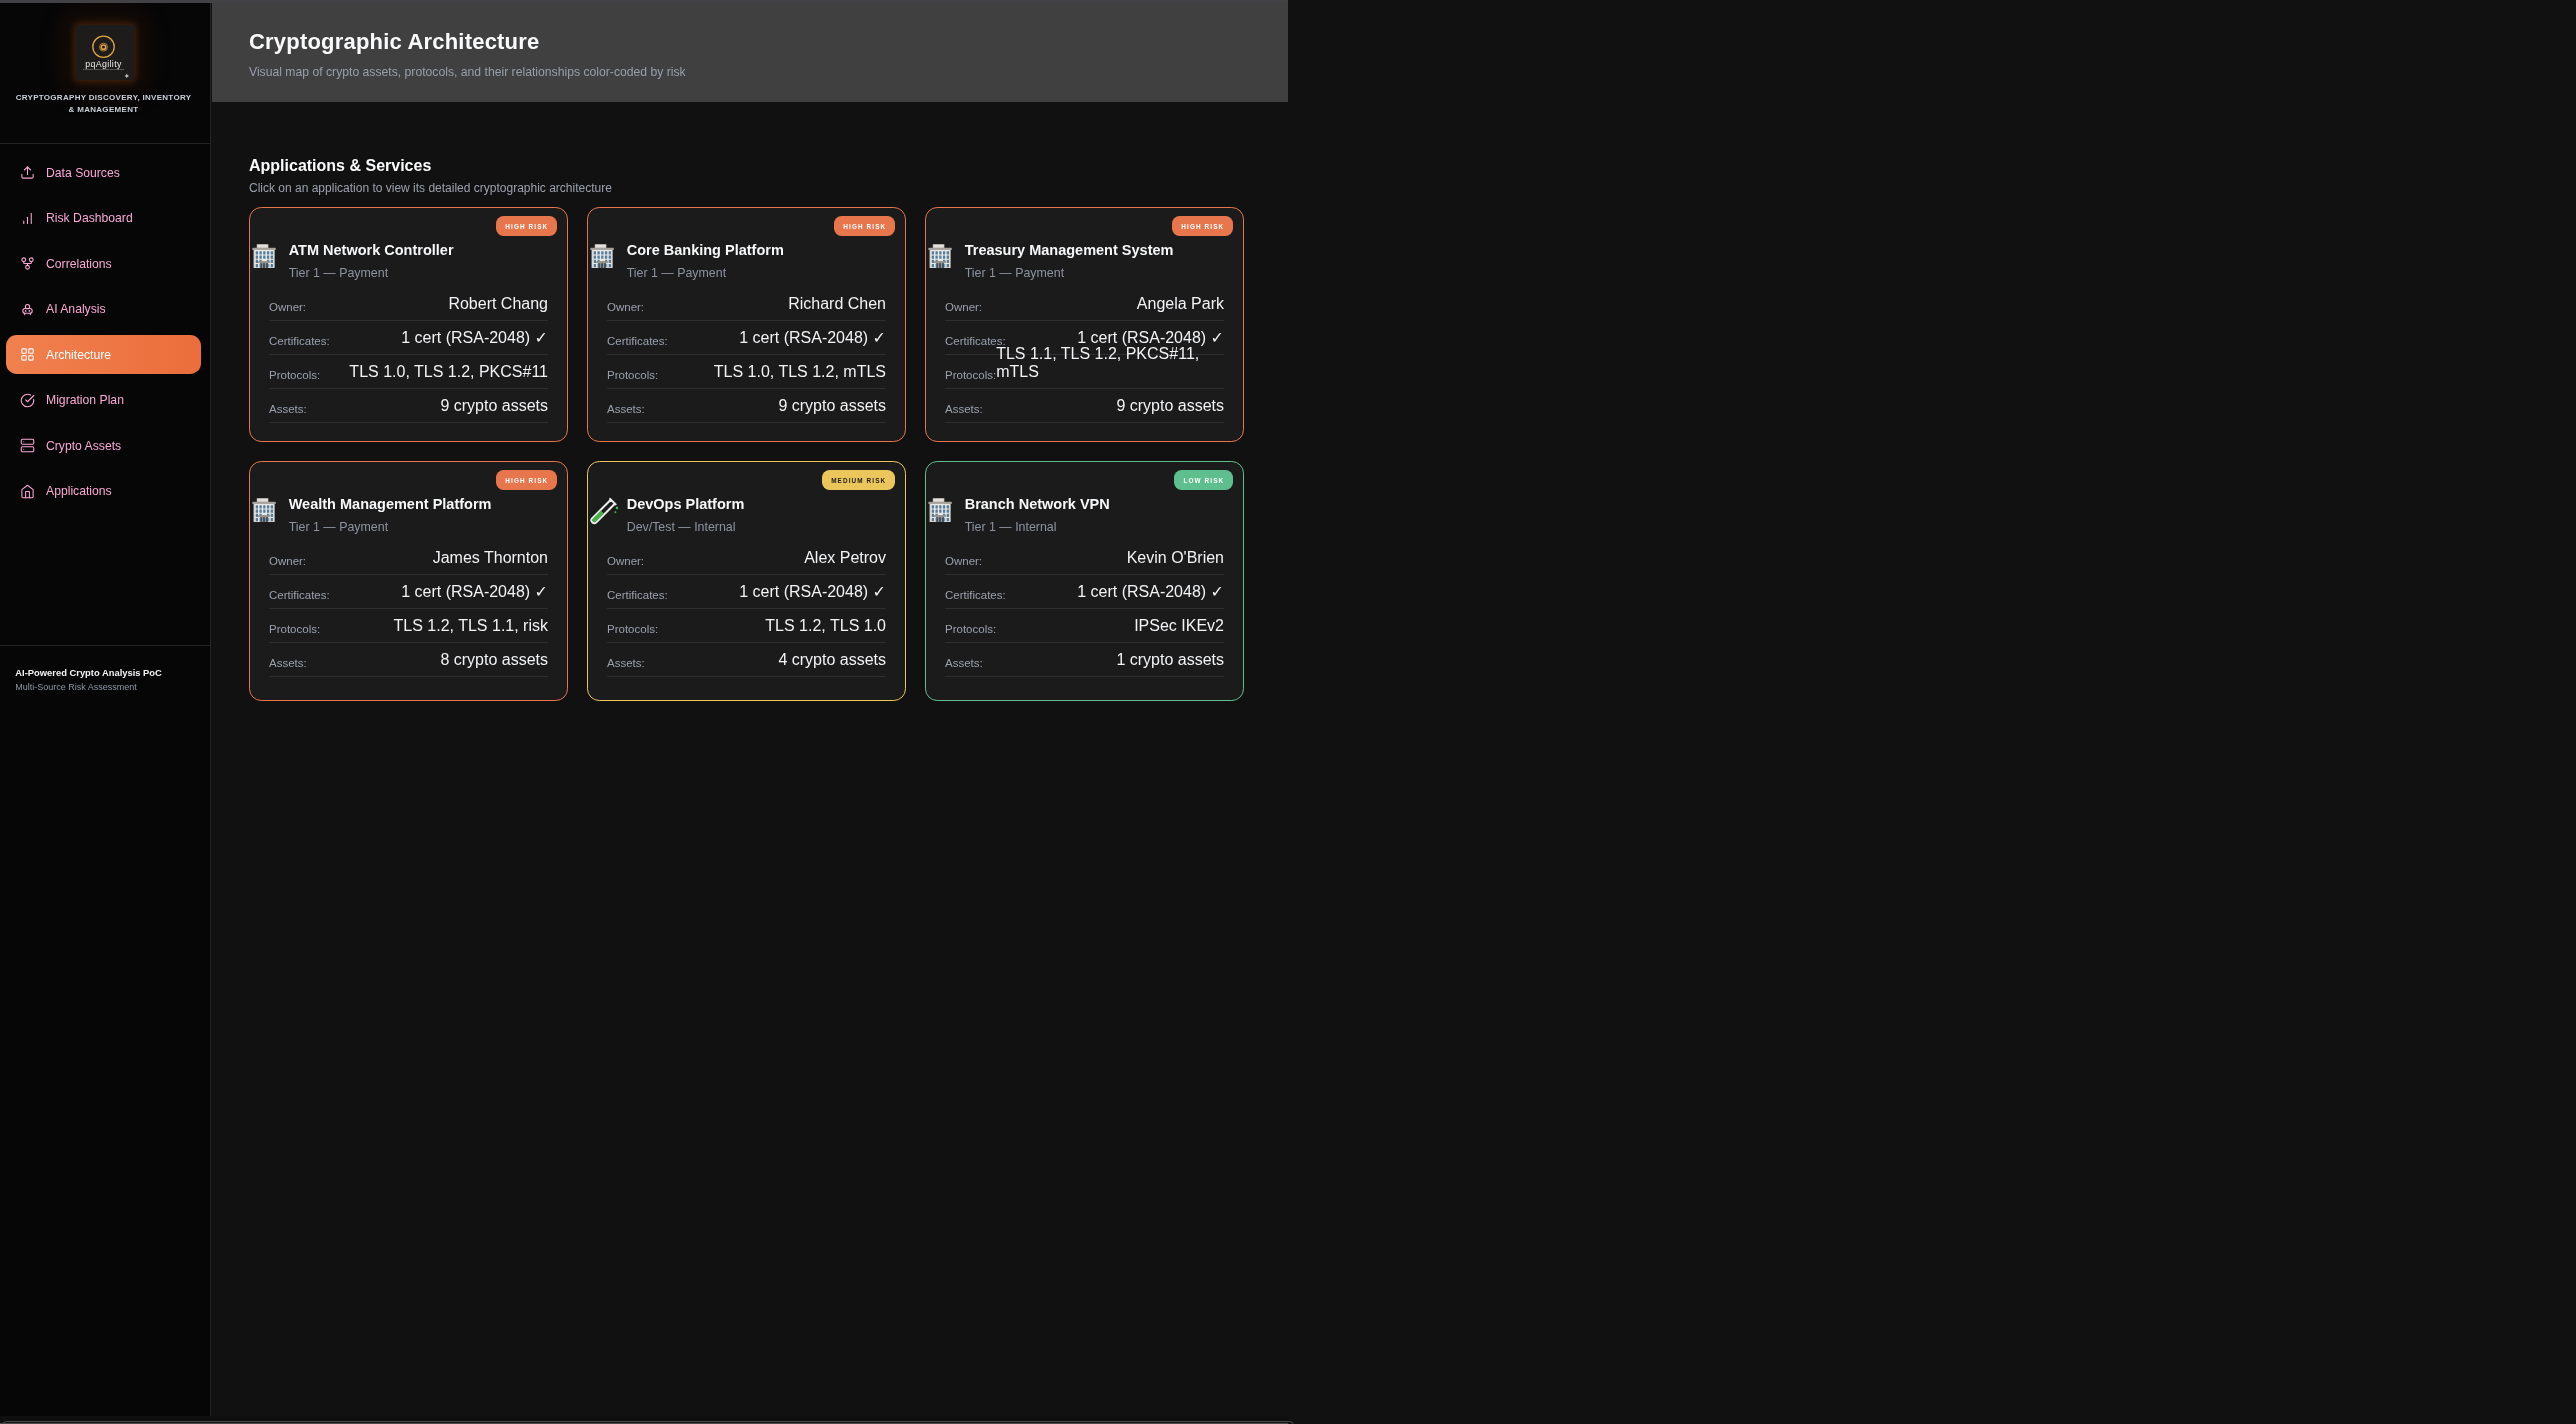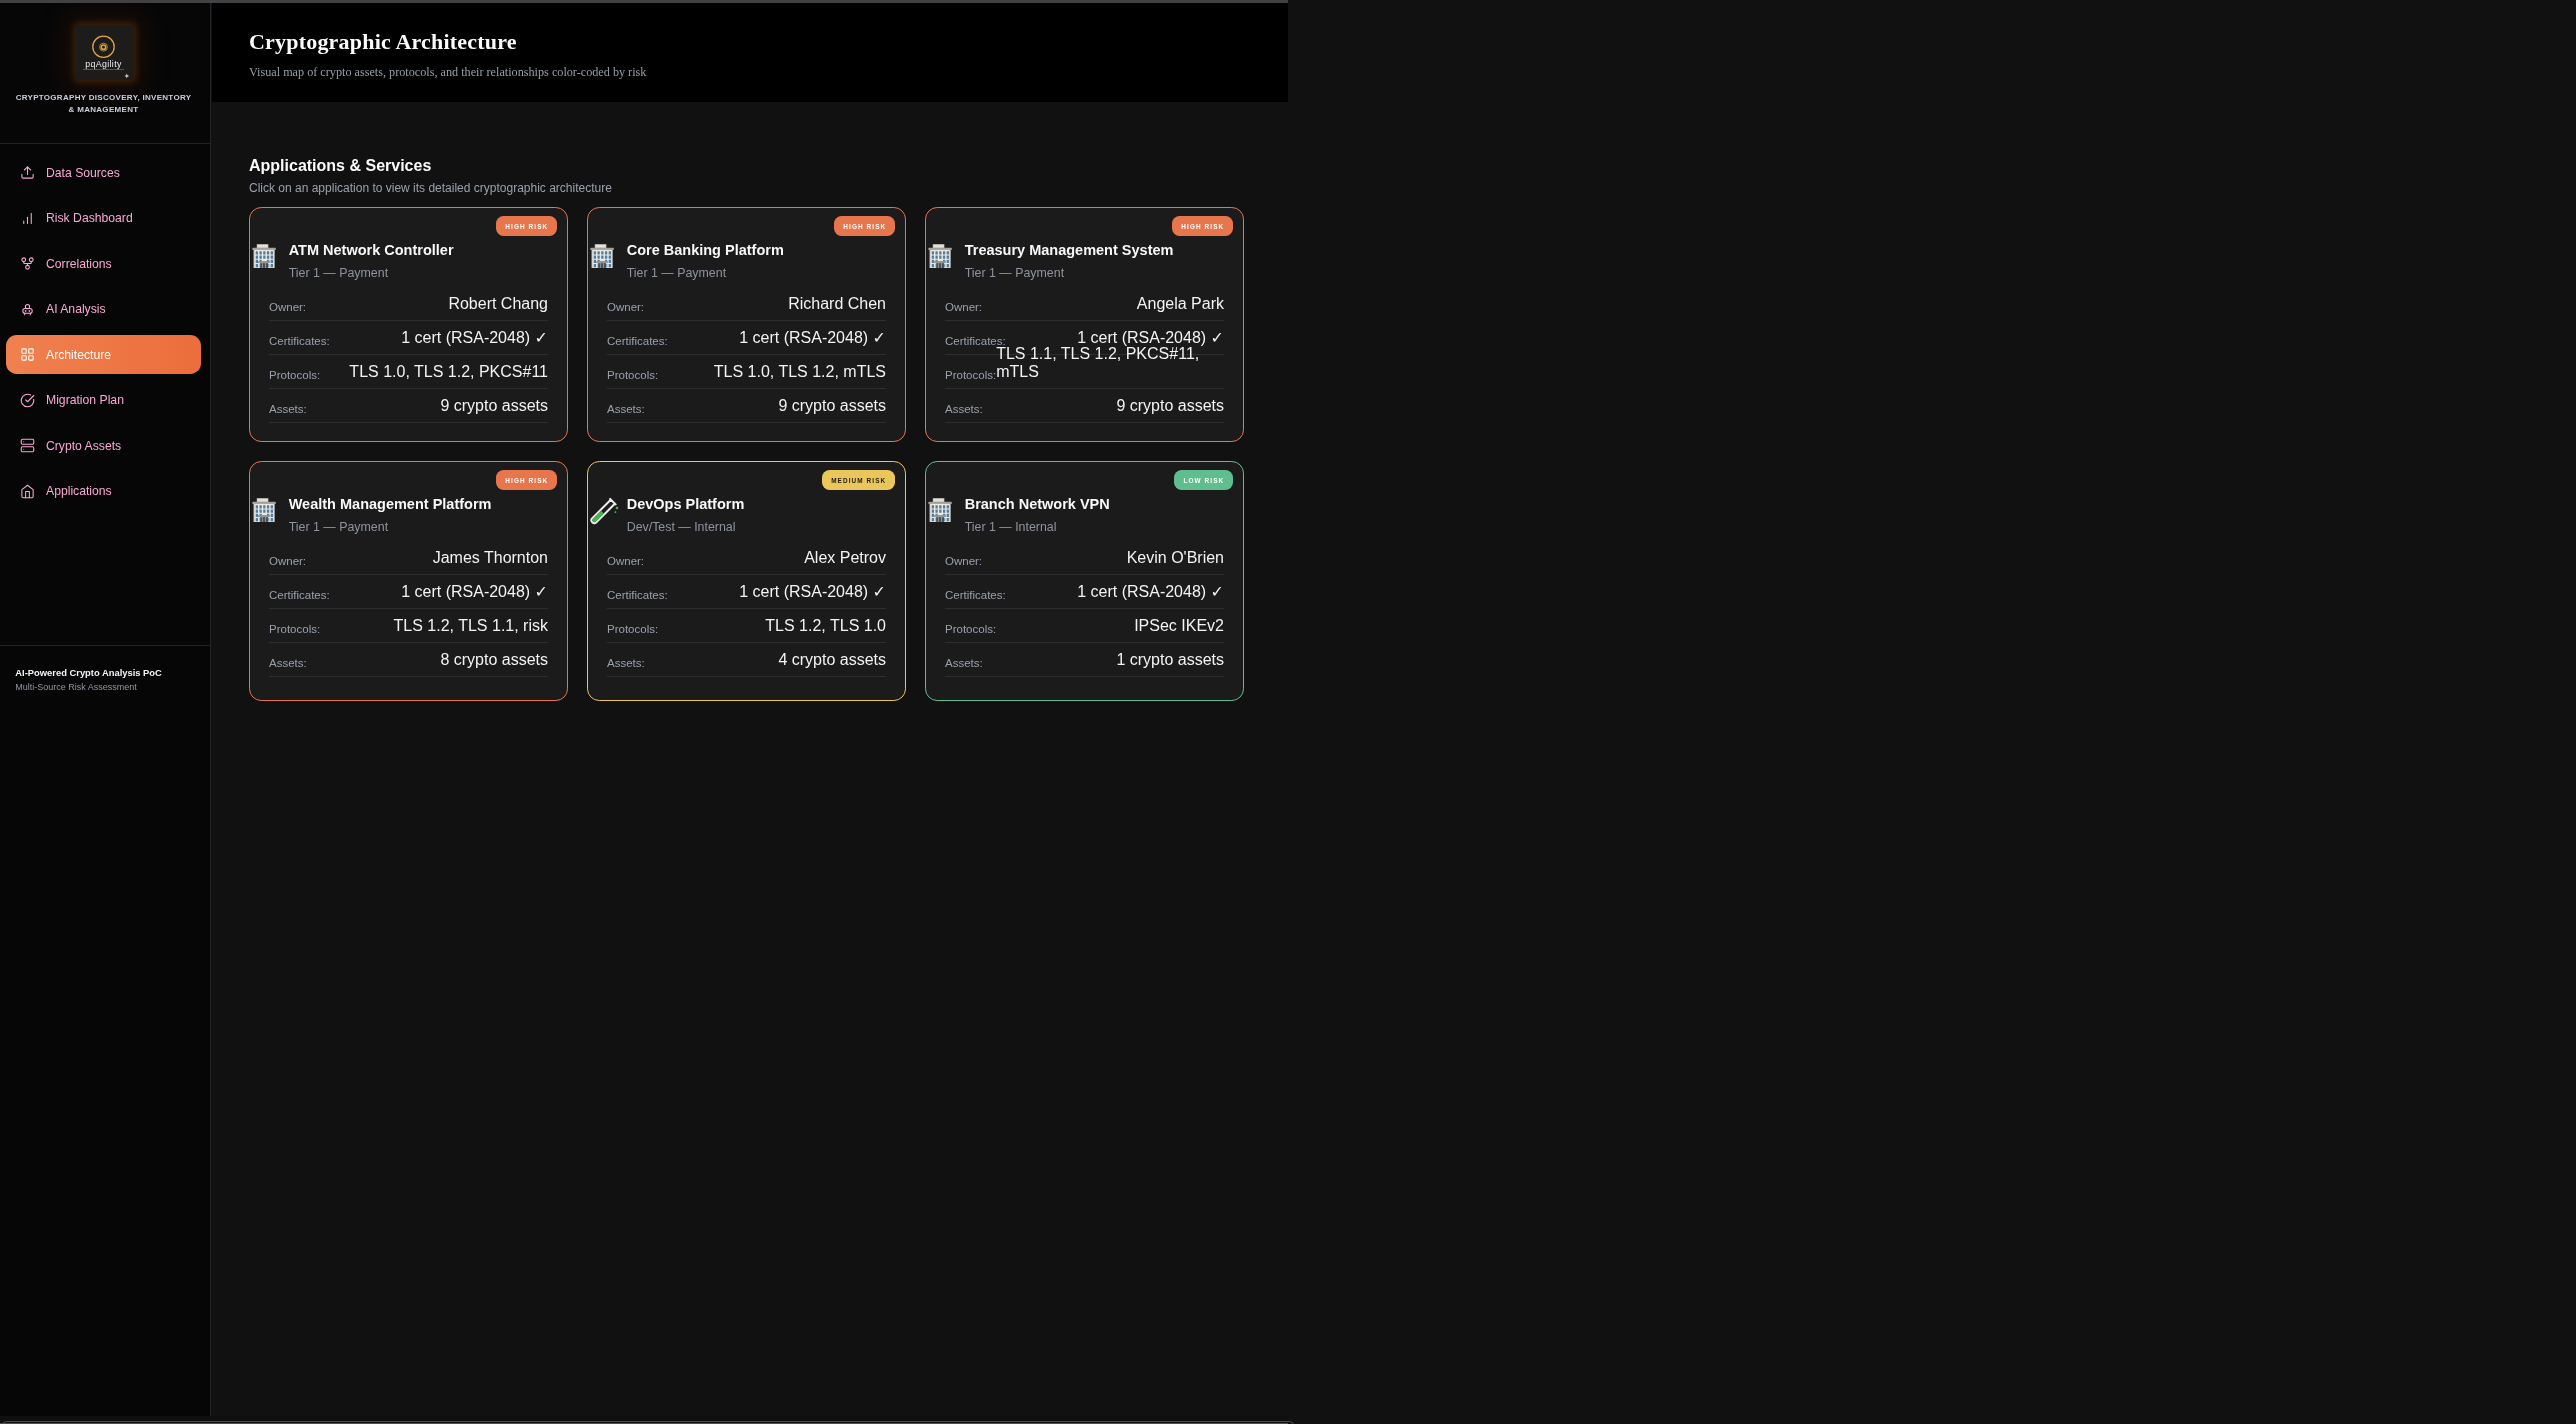--- a/index.html
+++ b/index.html
@@ -17,21 +17,21 @@
 .nav-item { height:39px; margin-bottom:6.5px; display:flex; align-items:center; padding-left:14.5px; border-radius:10.7px; color:#f9a8d4; font-size:12.2px; }
 .nav-item svg { width:15px; height:15px; margin-left:-0.6px; margin-right:11px; flex:none; }
 .nav-item.active { background:linear-gradient(90deg,#f0814f,#eb6e3c); color:#fff; }
 .side-foot-div { position:absolute; left:0; top:643px; width:210px; height:0.8px; background:#222226; }
 .side-foot { position:absolute; left:15.3px; top:665px; }
 .side-foot .t1 { color:#f2f3f5; font-size:9.4px; font-weight:bold; white-space:nowrap; }
 .side-foot .t2 { color:#8f96a3; font-size:9px; margin-top:3.8px; white-space:nowrap; }
 
 
 main { margin-left:212px; }
-header { background:#000000; height:103px; padding:30px 0 0 37px; border-bottom:0.8px solid #101011;font-family:Liberation Serif, serif; }
+header { background:#404040; height:103px; padding:30px 0 0 37px; border-bottom:0.8px solid #101011; }
 header h1 { color:#fafbfc; font-size:22px; font-weight:bold; letter-spacing:0.2px; line-height:24.5px; }
 header p { color:#989fab; font-size:12.2px; margin-top:10px; }
 .content { padding:0 0 0 37px; }
 .content h2 { color:#fafbfc; font-size:16px; font-weight:bold; padding-top:54px; line-height:18.3px; }
 .content .sub { color:#9aa1ad; font-size:12px; margin-top:5.4px; }
 
 .grid { margin-top:12px; width:1002px; display:grid; grid-template-columns:319px 319px 319px; grid-template-rows:235px 240px; column-gap:19px; row-gap:19px; }
 .card { position:relative; background:#1b1b1c; border:1.5px solid #e8764d; border-radius:12.2px; padding:0 18.3px; }
 .card.med { border-color:#eac65b; }
 .card.low { border-color:#5fbe8e; }

